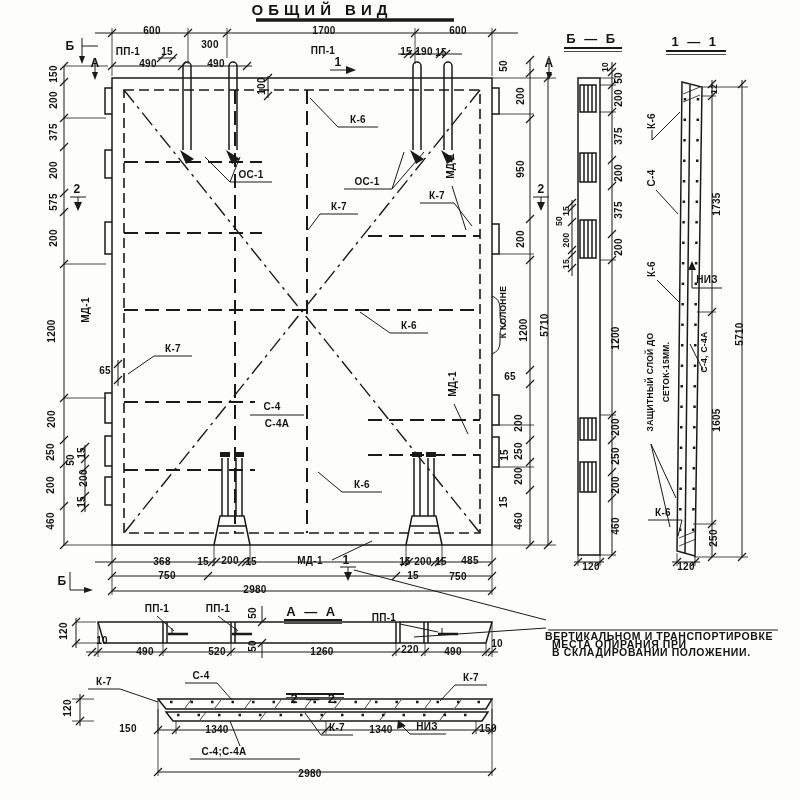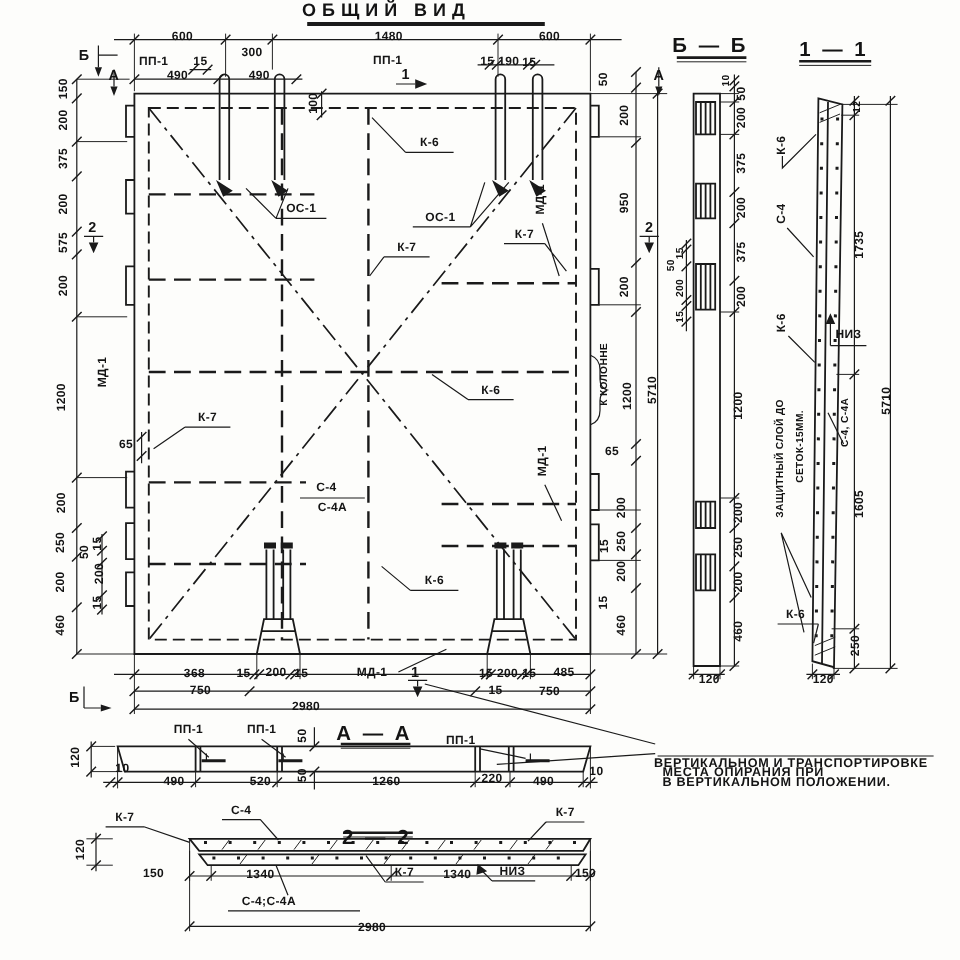--- a/index.html
+++ b/index.html
@@ -4,21 +4,21 @@
 <style>
   html,body{margin:0;padding:0;background:#e8e8e4;}
   #sheet{position:relative;width:800px;height:800px;background:#fdfdfb;overflow:hidden;
          font-family:"Liberation Sans",sans-serif;}
   #lines{position:absolute;left:0;top:0;}
   .lbl{position:absolute;transform:translate(-50%,-50%);font:700 10px/1 "Liberation Sans",sans-serif;
        color:#141414;white-space:nowrap;letter-spacing:.3px;}
   .rot{transform:translate(-50%,-50%) rotate(-90deg);}
   .sm{font-size:8.5px;}
   .big{font-size:15px;letter-spacing:5px;}
-  .sec{font-size:17px;letter-spacing:2.5px;}
+  .sec{font-size:13px;letter-spacing:2.5px;}
   .mk{font-size:12px;}
   .ann{transform:translate(0,-50%);font-size:10.5px;letter-spacing:.6px;}
 </style>
 </head>
 <body>
 
 <div id="sheet">
 
 <svg id="lines" width="800" height="800" viewBox="0 0 800 800">
   <g stroke="#1a1a1a" fill="none">
@@ -118,21 +118,21 @@
       M79,56l3,8 3,-8zM92,72l3,8 3,-8zM546,72l3,8 3,-8zM346,66l10,4 -10,4z
       M344,572h8l-4,9zM74,202h8l-4,9zM537,202h8l-4,9zM84,587l9,3 -9,3z
       M688,270l4,-9 4,9zM397,729l1,-9 8,6z"></path>
   </g>
 </svg>
 
 <div class="lbl big" style="left:322px;top:9px">ОБЩИЙ ВИД</div>
 
 <div class="lbl" style="left:152px;top:31px">600</div>
 <div class="lbl" style="left:210px;top:45px">300</div>
-<div class="lbl" style="left:324px;top:31px">1480</div>
+<div class="lbl" style="left:324px;top:31px">1700</div>
 <div class="lbl" style="left:458px;top:31px">600</div>
 <div class="lbl" style="left:128px;top:52px">ПП-1</div>
 <div class="lbl" style="left:167px;top:52px">15</div>
 <div class="lbl" style="left:323px;top:51px">ПП-1</div>
 <div class="lbl" style="left:406px;top:52px">15</div>
 <div class="lbl" style="left:424px;top:52px">190</div>
 <div class="lbl" style="left:441px;top:53px">15</div>
 <div class="lbl" style="left:148px;top:64px">490</div>
 <div class="lbl" style="left:216px;top:64px">490</div>
 <div class="lbl rot" style="left:262px;top:86px">100</div>
@@ -236,21 +236,21 @@
 <div class="lbl" style="left:663px;top:513px">К-6</div>
 <div class="lbl rot sm" style="left:714px;top:89px">12</div>
 <div class="lbl rot" style="left:717px;top:204px">1735</div>
 <div class="lbl rot" style="left:717px;top:420px">1605</div>
 <div class="lbl rot" style="left:714px;top:538px">250</div>
 <div class="lbl rot" style="left:740px;top:334px">5710</div>
 <div class="lbl" style="left:686px;top:567px">120</div>
 
 <div class="lbl ann" style="left:552px;top:644px">МЕСТА ОПИРАНИЯ ПРИ</div>
 <div class="lbl ann" style="left:545px;top:636px">ВЕРТИКАЛЬНОМ И ТРАНСПОРТИРОВКЕ</div>
-<div class="lbl ann" style="left:552px;top:652px">В ВЕРТИКАЛЬНОМ ПОЛОЖЕНИИ.</div>
+<div class="lbl ann" style="left:552px;top:652px">В СКЛАДИРОВАНИИ ПОЛОЖЕНИИ.</div>
 
 <div class="lbl sec" style="left:312px;top:611px">А — А</div>
 <div class="lbl" style="left:157px;top:609px">ПП-1</div>
 <div class="lbl" style="left:218px;top:609px">ПП-1</div>
 <div class="lbl" style="left:384px;top:618px">ПП-1</div>
 <div class="lbl rot" style="left:253px;top:613px">50</div>
 <div class="lbl rot" style="left:253px;top:646px">50</div>
 <div class="lbl rot" style="left:64px;top:631px">120</div>
 <div class="lbl" style="left:102px;top:641px">10</div>
 <div class="lbl" style="left:497px;top:644px">10</div>

